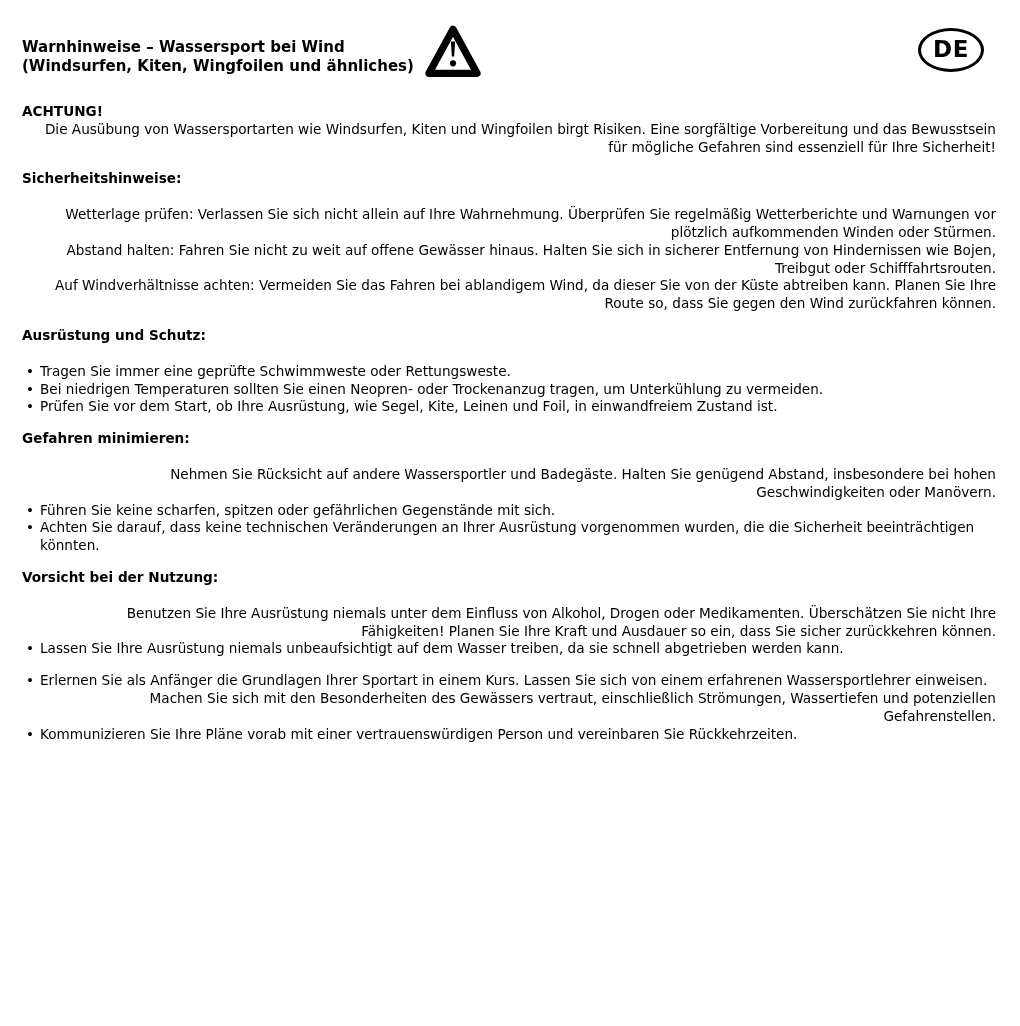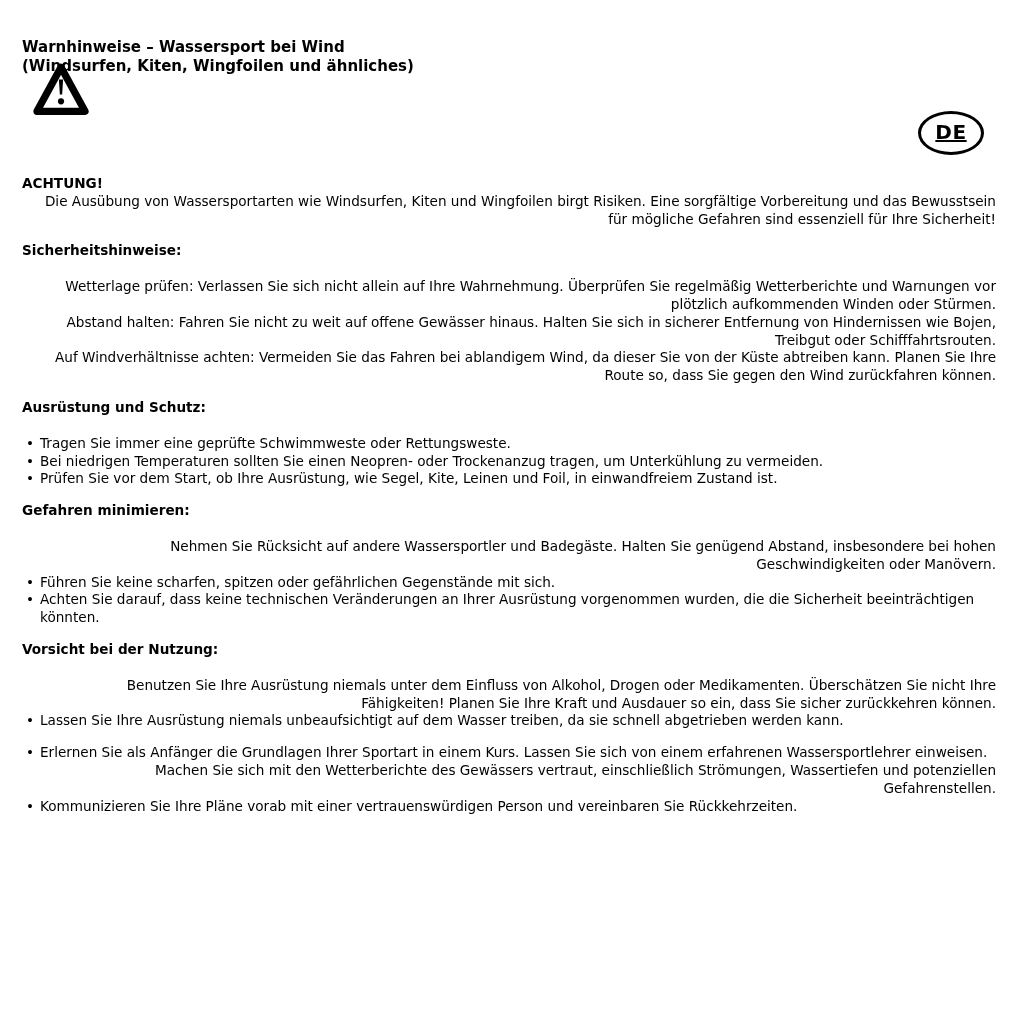--- a/index.html
+++ b/index.html
@@ -19,21 +19,20 @@
   .page {
     box-sizing: border-box;
     width: 1020px;
     height: 1026px;
     padding: 38px 24px 0 22px;
   }
   
   .header {
     display: flex;
     align-items: flex-start;
-    flex-direction: column;
   }
   .title-block {
     font-weight: bold;
     font-size: 15px;
     line-height: 19px;
     white-space: nowrap;
   }
   .warn-icon {
     width: 58px;
     height: 62px;
@@ -48,24 +47,23 @@
     margin-right: 12px;
     box-sizing: border-box;
     width: 66px;
     height: 44px;
     border: 3.5px solid #000000;
     border-radius: 50%;
     display: flex;
     align-items: center;
     justify-content: center;
     font-weight: bold;
-    font-size: 20px;
+    font-size: 23px;
     letter-spacing: 0.5px;
     flex: 0 0 auto;
-    text-decoration: underline;
   }
   
   .section { margin-top: 14px; }
   .section.first { margin-top: 20px; }
   .heading {
     margin: 0;
     font-size: 13.6px;
     font-weight: bold;
   }
   .heading.gap-after { margin-bottom: 18px; }
@@ -148,21 +146,21 @@
       <span class="dot">•</span>
       <span>Lassen Sie Ihre Ausrüstung niemals unbeaufsichtigt auf dem Wasser treiben, da sie schnell abgetrieben werden kann.</span>
     </div>
   </section>
 
   <section class="section">
     <div class="li">
       <span class="dot">•</span>
       <span>Erlernen Sie als Anfänger die Grundlagen Ihrer Sportart in einem Kurs. Lassen Sie sich von einem erfahrenen Wassersportlehrer einweisen.</span>
     </div>
-    <p class="para indent">Machen Sie sich mit den Wetterberichte des Gewässers vertraut, einschließlich Strömungen, Wassertiefen und potenziellen Gefahrenstellen.</p>
+    <p class="para indent">Machen Sie sich mit den Besonderheiten des Gewässers vertraut, einschließlich Strömungen, Wassertiefen und potenziellen Gefahrenstellen.</p>
     <div class="li">
       <span class="dot">•</span>
       <span>Kommunizieren Sie Ihre Pläne vorab mit einer vertrauenswürdigen Person und vereinbaren Sie Rückkehrzeiten.</span>
     </div>
   </section>
 
 
 </div>
 
 </body></html>

